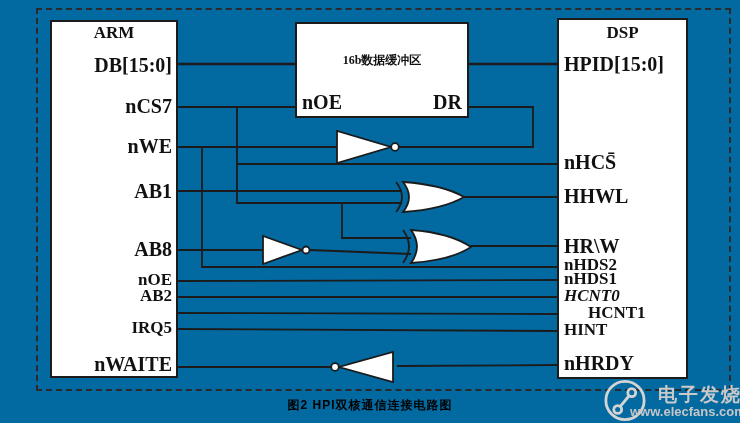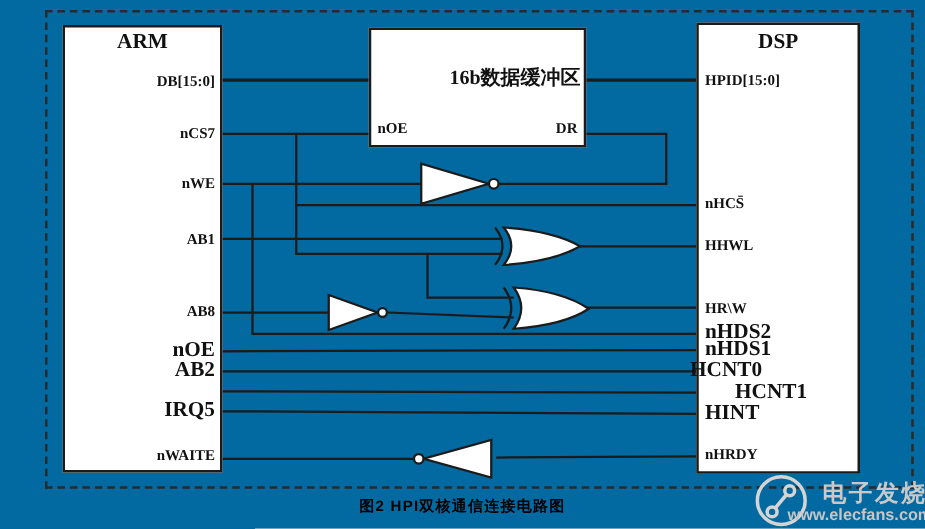--- a/index.html
+++ b/index.html
@@ -1,21 +1,21 @@
 <!DOCTYPE html>
 <html><head>
 <meta charset="utf-8">
 <style>
   html,body{margin:0;padding:0;background:#fff;}
   #stage{position:relative;width:740px;height:423px;background:#0369a1;overflow:hidden;
          font-family:"Liberation Serif", serif;color:#111;}
   .abs{position:absolute;}
   .frame{border:2px dashed #2a2a2a;}
   .box{border:2px solid #1b1b1b;background:transparent;box-sizing:border-box;}
-  .pin{font-weight:bold;font-size:12px;line-height:18px;white-space:nowrap;}
+  .pin{font-weight:bold;font-size:20px;line-height:18px;white-space:nowrap;}
   .pin.small{font-size:17px;line-height:16px;}
   .title{font-weight:bold;font-size:17px;text-align:center;}
   .right{text-align:right;}
   svg{position:absolute;left:0;top:0;}
   .caption{width:740px;text-align:center;font-family:"Liberation Sans", sans-serif;
            font-weight:bold;font-size:12px;letter-spacing:1px;color:#000;}
   .wm-brand{font-family:"Liberation Sans", sans-serif;font-weight:bold;font-size:19px;
             color:#c9c9c9;letter-spacing:2px;white-space:nowrap;}
   .wm-url{font-family:"Liberation Sans", sans-serif;font-weight:bold;font-size:13px;
           color:#c6c6c6;white-space:nowrap;}
@@ -100,33 +100,33 @@
   <div class="abs pin right" style="left:58px;top:97px;width:114px;">nCS7</div>
   <div class="abs pin right" style="left:58px;top:137px;width:114px;">nWE</div>
   <div class="abs pin right" style="left:58px;top:182px;width:114px;">AB1</div>
   <div class="abs pin right" style="left:58px;top:240px;width:114px;">AB8</div>
   <div class="abs pin right small" style="left:58px;top:272px;width:114px;">nOE</div>
   <div class="abs pin right small" style="left:58px;top:288px;width:114px;">AB2</div>
   <div class="abs pin right small" style="left:58px;top:320px;width:114px;">IRQ5</div>
   <div class="abs pin right" style="left:58px;top:355px;width:114px;">nWAITE</div>
 
   <div class="abs box" style="left:295px;top:22px;width:174px;height:96px;background:#fff;"></div>
-  <div class="abs title" style="left:295px;top:52px;width:174px;font-size:16px;margin-left:30px;">16b数据缓冲区</div>
+  <div class="abs title" style="left:295px;top:52px;width:174px;font-size:12px;">16b数据缓冲区</div>
   <div class="abs pin" style="left:302px;top:93px;">nOE</div>
   <div class="abs pin right" style="left:424px;top:93px;width:38px;">DR</div>
 
   <div class="abs box" style="left:557px;top:18px;width:131px;height:361px;background:#fff;"></div>
   <div class="abs title" style="left:557px;top:23px;width:131px;">DSP</div>
   <div class="abs pin" style="left:564px;top:55px;">HPID[15:0]</div>
   <div class="abs pin" style="left:564px;top:153px;">nHCS̄</div>
   <div class="abs pin" style="left:564px;top:187px;">HHWL</div>
   <div class="abs pin" style="left:564px;top:237px;">HR\W</div>
   <div class="abs pin small" style="left:564px;top:257px;">nHDS2</div>
   <div class="abs pin small" style="left:564px;top:271px;">nHDS1</div>
-  <div class="abs pin small" style="left:552px;top:288px;">HCNT0</div>
+  <div class="abs pin small" style="left:564px;top:288px;font-style:italic;">HCNT0</div>
   <div class="abs pin small" style="left:564px;top:305px;margin-left:24px;">HCNT1</div>
   <div class="abs pin small" style="left:564px;top:322px;">HINT</div>
   <div class="abs pin" style="left:564px;top:354px;">nHRDY</div>
 
   <div class="abs caption" style="left:0;top:397px;">图2 HPI双核通信连接电路图</div>
 
   <svg class="abs" style="left:585px;top:378px;" width="80" height="45" viewBox="0 0 80 80">
     <g stroke="#d4d4d4" fill="none" stroke-width="5">
       <circle cx="40" cy="40" r="34"></circle>
       <circle cx="27" cy="56" r="7"></circle>

